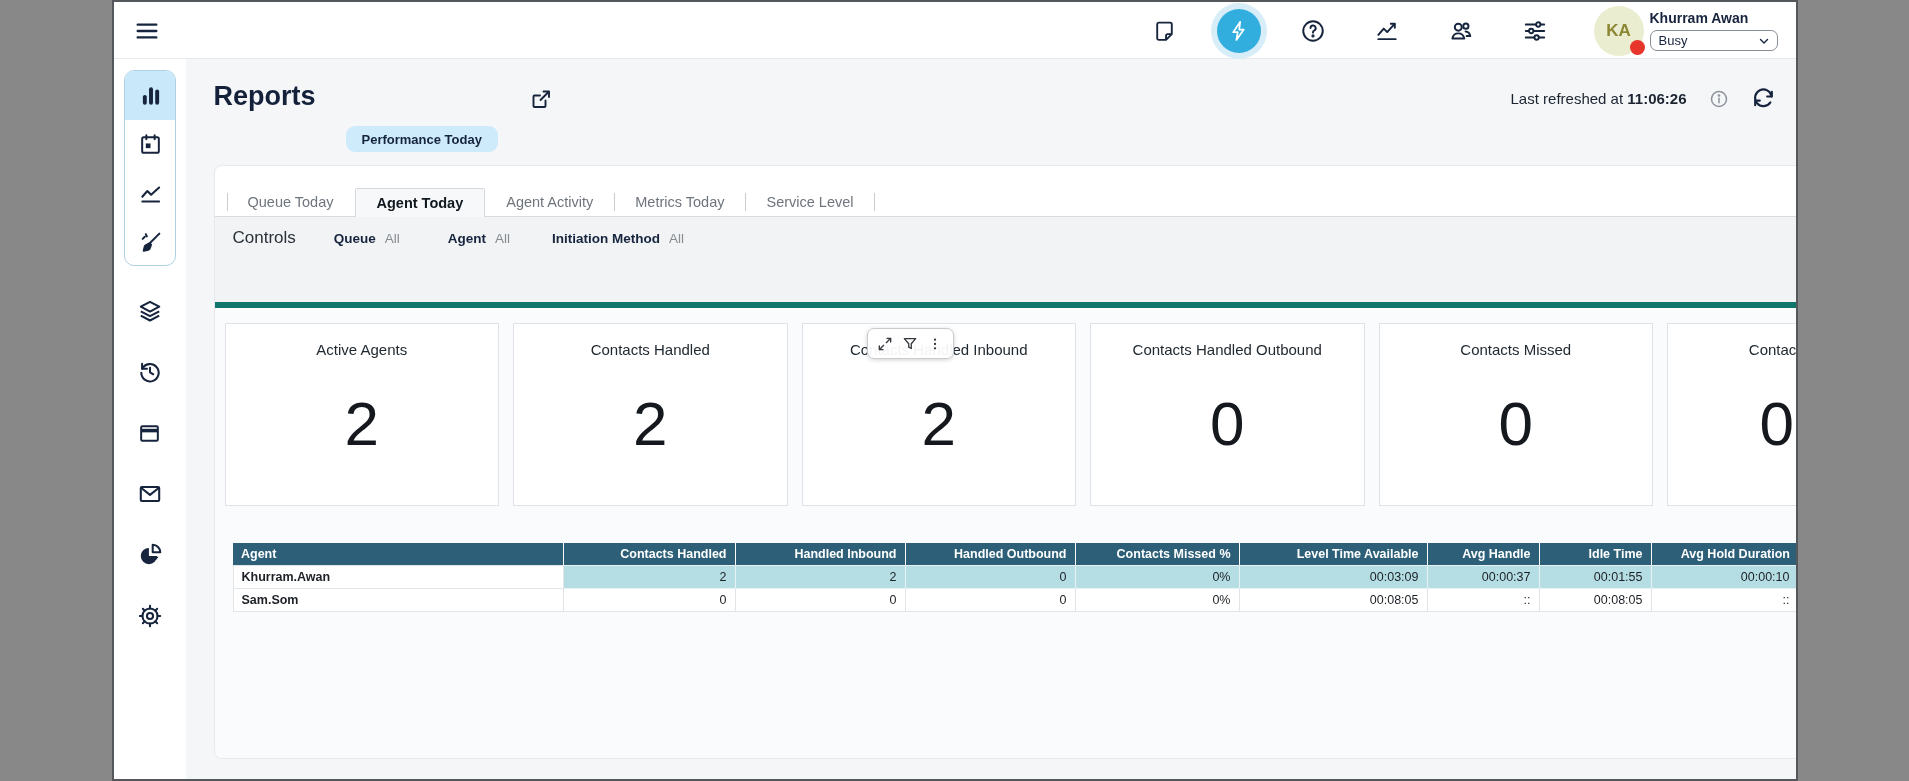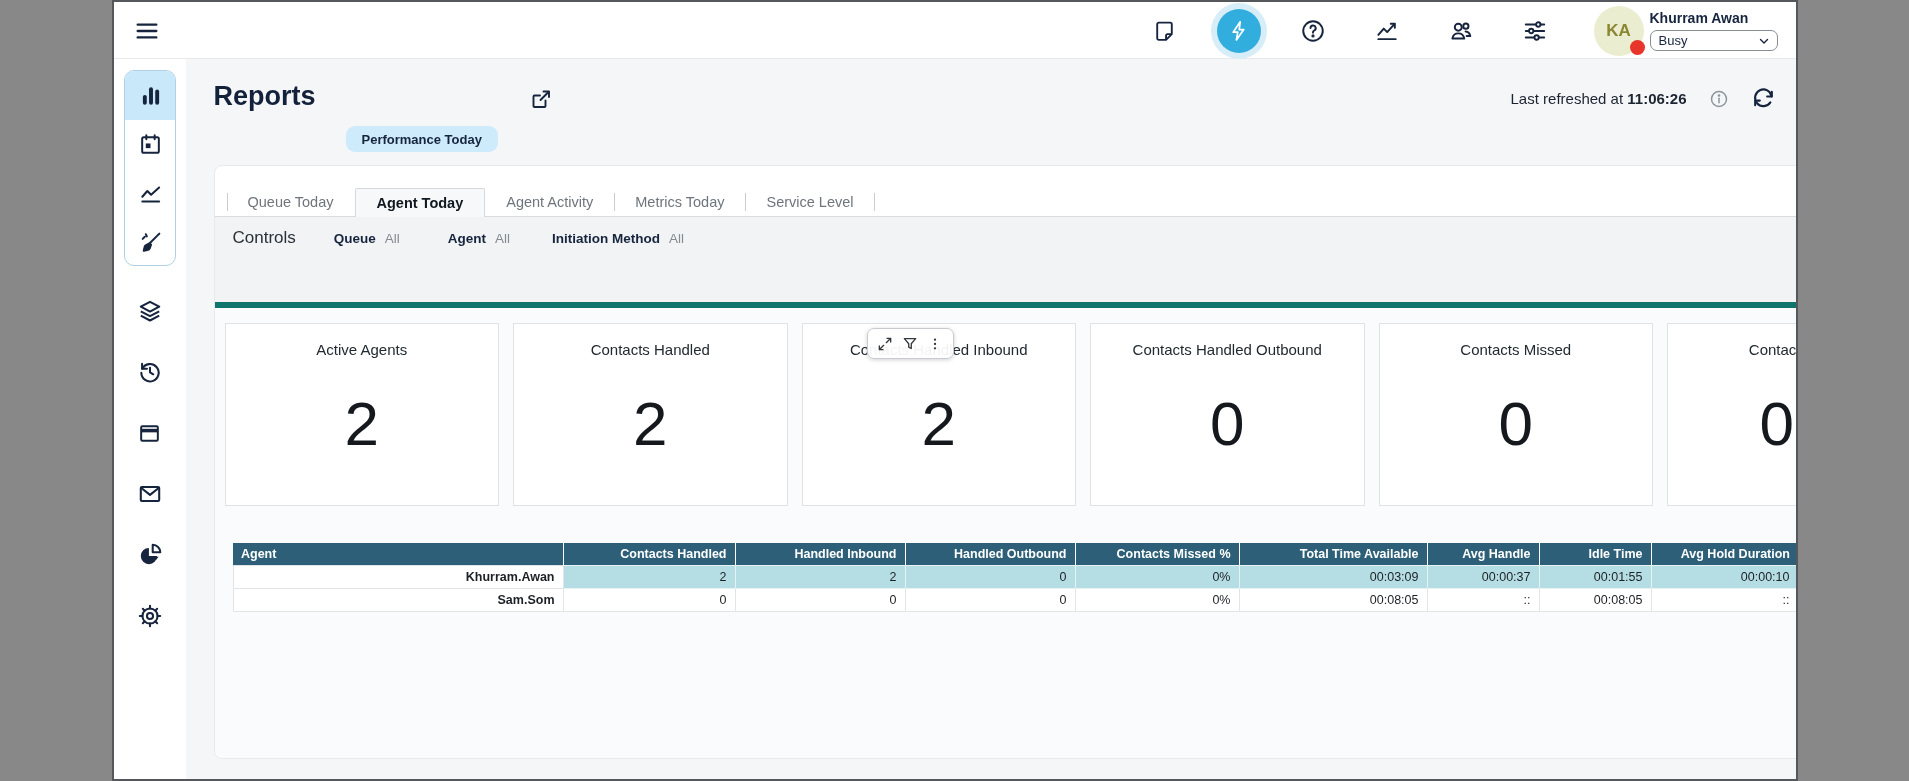--- a/index.html
+++ b/index.html
@@ -102,21 +102,21 @@
 
   
   .agent-table{ position:absolute; left:18px; top:377px; border-collapse:collapse; table-layout:fixed;
                 width:1565px; font-size:12.5px; color:#1d2126; }
   .agent-table th{ background:#2d6078; color:#fff; font-weight:700; height:22px; padding:0 8px;
                    text-align:right; border-left:1px solid rgba(255,255,255,.4); white-space:nowrap;
                    overflow:hidden; }
   .agent-table th:first-child{ text-align:left; border-left:none; }
   .agent-table td{ height:23px; padding:0 8px; text-align:right; background:#fff;
                    border:1px solid #e2e5e8; white-space:nowrap; }
-  .agent-table td:first-child{ text-align:right; font-weight:700; }
+  .agent-table td:first-child{ text-align:left; font-weight:700; }
   .agent-table tr.hl td:not(:first-child){ background:#b5dee4; border-color:#e7f2f4; }
 
   .vscroll{ position:absolute; left:1882px; top:312px; width:11px; height:440px;
             background:#a6abaf; border-radius:6px; z-index:7; cursor:pointer; }
 </style>
 </head>
 <body>
 
 <div class="screen">
 
@@ -441,21 +441,21 @@
             <col style="width:112px">
             <col style="width:147px">
         </colgroup>
         <thead>
           <tr>
             <th>Agent</th>
             <th>Contacts Handled</th>
             <th>Handled Inbound</th>
             <th>Handled Outbound</th>
             <th>Contacts Missed %</th>
-            <th>Total Time Available</th>
+            <th>Level Time Available</th>
             <th>Avg Handle</th>
             <th>Idle Time</th>
             <th>Avg Hold Duration</th>
           </tr>
         </thead>
         <tbody>
           <tr class="hl">
             <td>Khurram.Awan</td>
             <td>2</td>
             <td>2</td>

